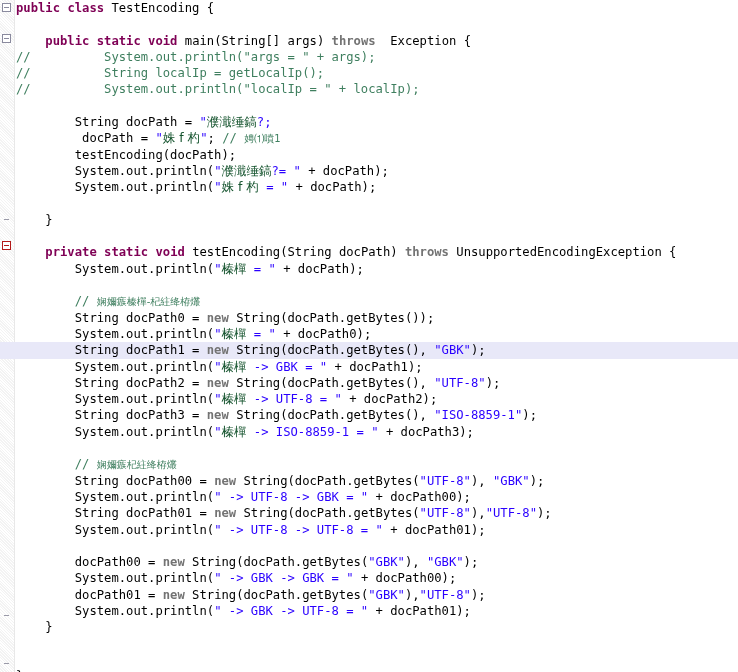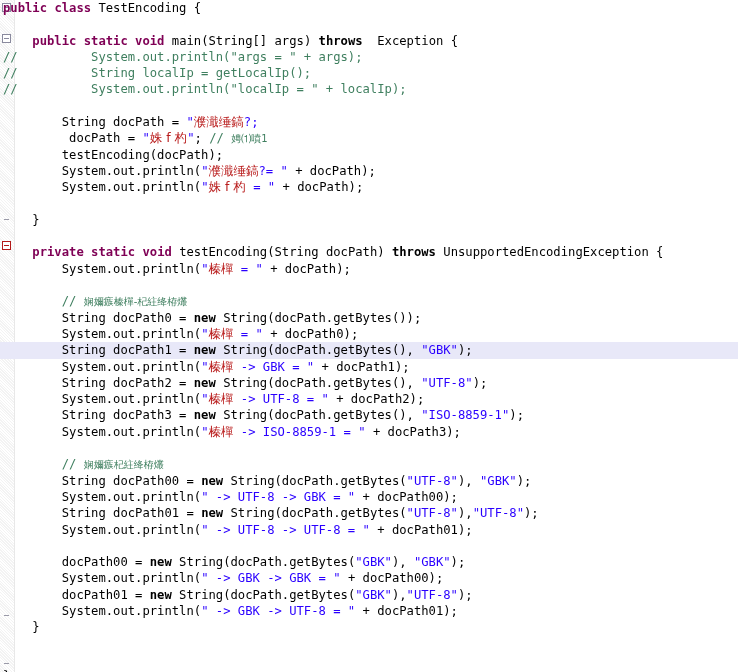--- a/index.html
+++ b/index.html
@@ -62,21 +62,21 @@
     position: absolute;
     left: 4px;
     width: 5px;
     height: 1px;
     background: #9a9aa8;
   }
 
   
   .code {
     position: absolute;
-    left: 2px;
+    left: 15px;
     top: 0;
     right: 0;
     height: 672px;
     font-family: "DejaVu Sans Mono", "Liberation Mono", monospace;
     font-size: 12.2px;
     line-height: 16.3px;
     white-space: pre;
     color: #000000;
   }
 
@@ -89,26 +89,26 @@
   .ln.hl {
     background: #e8e8f8;
     margin-left: -15px;
     padding-left: 16px;
     width: 738px;
   }
   .ln.hl .inner { }
 
   
   .kw   { color: #7f0055; font-weight: bold; }   
-  .kw2  { color: #000000; font-weight: bold; }   
+  .kw2  { color: #737373; font-weight: bold; }   
   .str  { color: #2a00ff; }                      
   .cmt  { color: #3f7f5f; }                      
   .pln  { color: #000000; }
   .cjk  { font-family: "DejaVu Sans", "Liberation Sans", sans-serif; font-size: 10px; }
-  .strcjk { color: #b91c1c; font-family: "DejaVu Sans", "Liberation Sans", sans-serif; font-size: 12.5px; }
+  .strcjk { color: #14532d; font-family: "DejaVu Sans", "Liberation Sans", sans-serif; font-size: 12.5px; }
 </style>
 </head>
 <body>
 
 <div id="editor">
 
   <div class="gutter" id="gutter">
       <div class="fold" style="top: 3px;"></div>
       <div class="fold" style="top: 34px;"></div>
       <div class="foldline" style="top: 219px;"></div>

